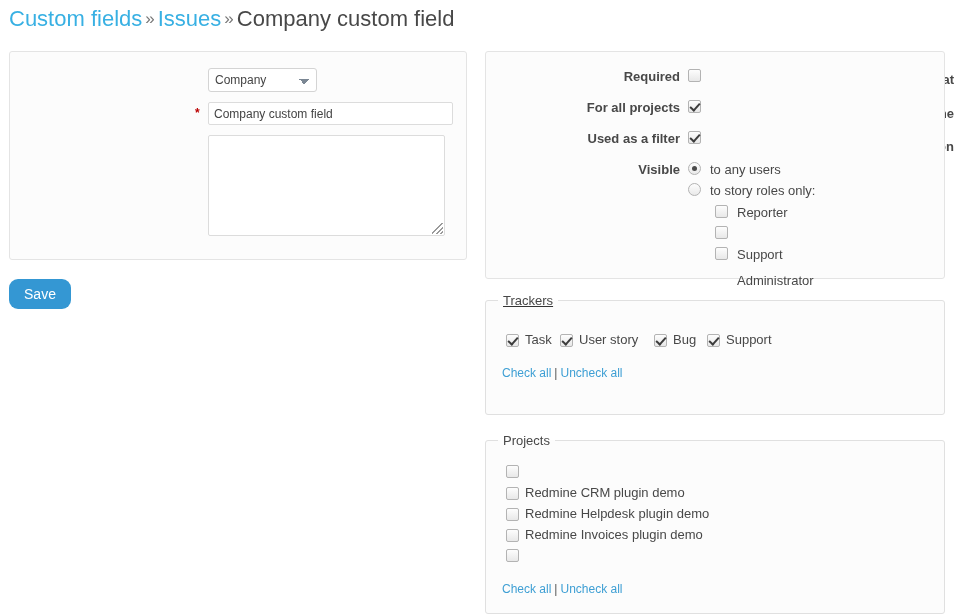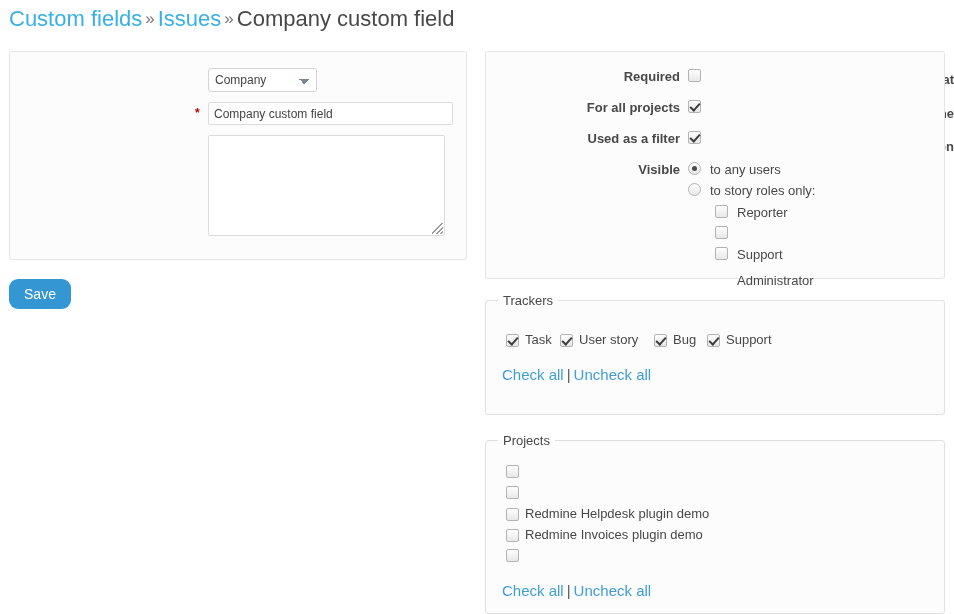--- a/index.html
+++ b/index.html
@@ -252,39 +252,39 @@
     border-radius: 3px;
     background: #fcfcfc;
     box-sizing: border-box;
   }
   fieldset.fs > legend {
     margin-left: 12px;
     padding: 0 5px;
     font-size: 13px;
     color: #484848;
   }
-  #fs-trackers { left: 485px; top: 293px; width: 460px; height: 122px; }
+  #fs-trackers { left: 485px; top: 293px; width: 460px; height: 122px; text-decoration: underline; }
   #fs-projects { left: 485px; top: 433px; width: 460px; height: 181px; }
 
   .tracker-item {
     position: absolute;
     white-space: nowrap;
     font-size: 13px;
     color: #484848;
   }
   .proj-item {
     position: absolute;
     left: 506px;
     white-space: nowrap;
     font-size: 13px;
     color: #484848;
   }
   .check-links {
     position: absolute;
-    font-size: 15px;
+    font-size: 12px;
     white-space: nowrap;
   }
   .check-links a {
     color: #3e9fd4;
     text-decoration: none;
   }
   .check-links .bar {
     color: #555555;
     padding: 0 3px;
   }
@@ -386,21 +386,21 @@
 </div>
 
 <fieldset class="fs" id="fs-projects">
   <legend>Projects</legend>
 </fieldset>
 
 <div class="proj-item" style="top:464px;">
   <span class="cb"></span>
 </div>
 <div class="proj-item" style="top:485px;">
-  <span class="cb"></span>
+  <span class="cb"></span><span class="opt-text">Redmine CRM plugin demo</span>
 </div>
 <div class="proj-item" style="top:506px;">
   <span class="cb"></span><span class="opt-text">Redmine Helpdesk plugin demo</span>
 </div>
 <div class="proj-item" style="top:527px;">
   <span class="cb"></span><span class="opt-text">Redmine Invoices plugin demo</span>
 </div>
 <div class="proj-item" style="top:548px;">
   <span class="cb"></span>
 </div>

